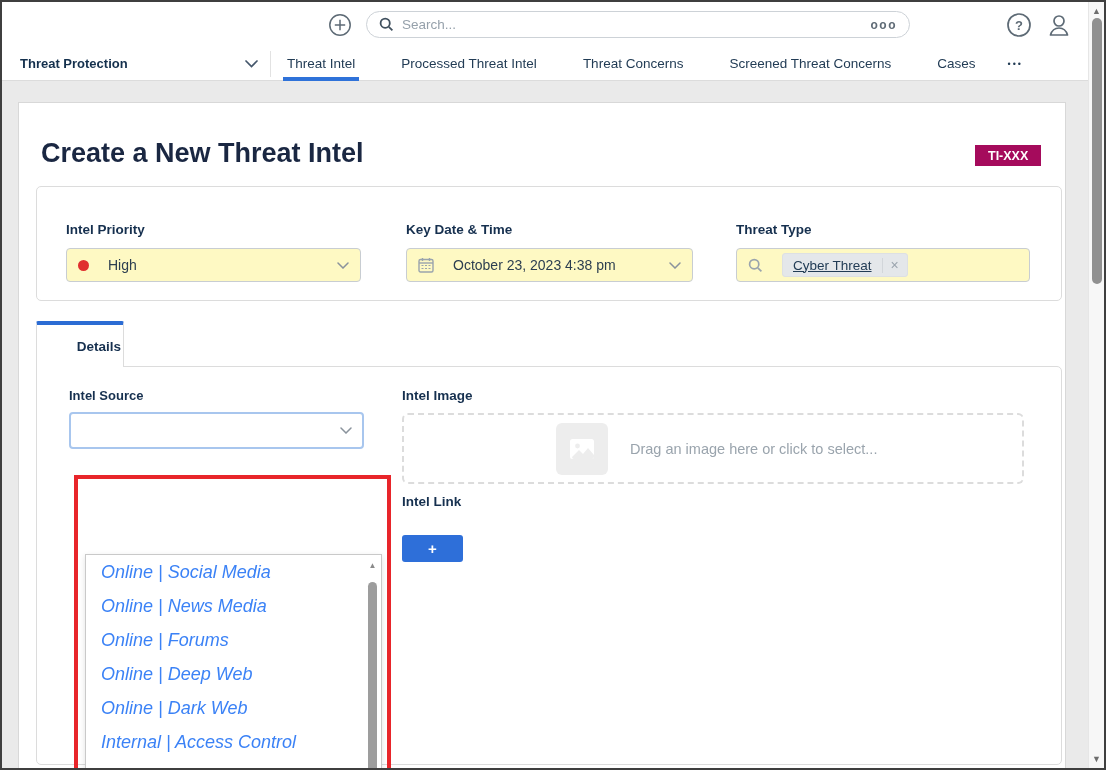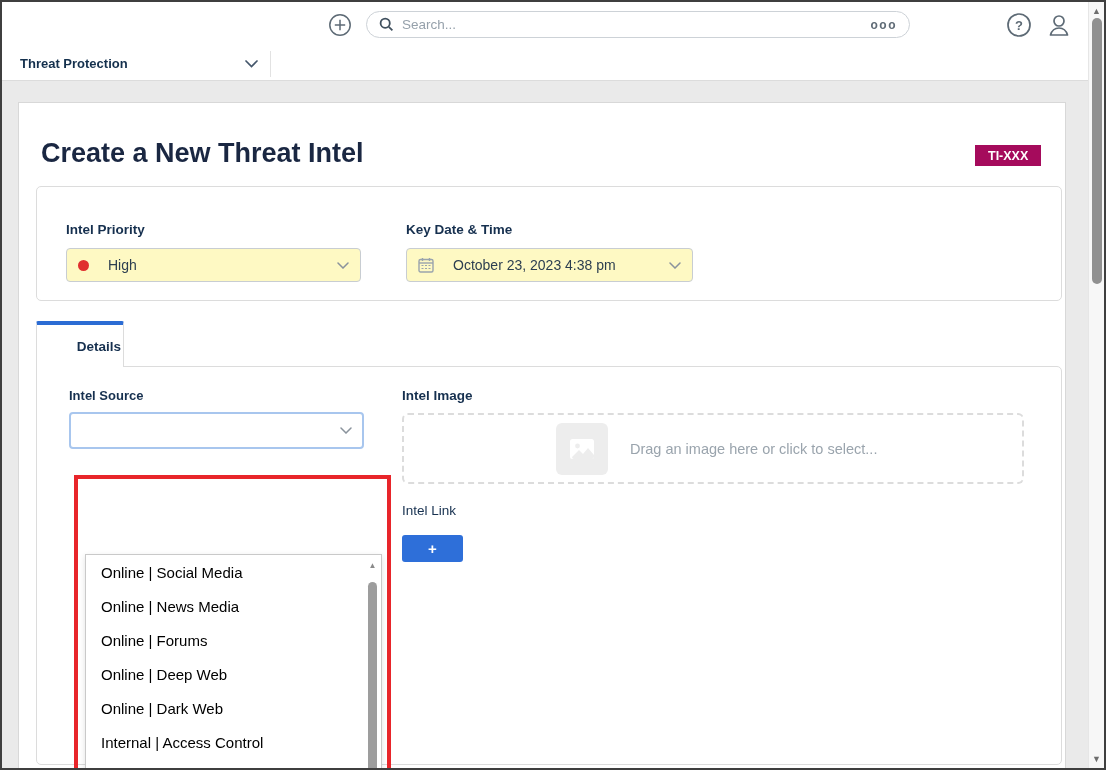--- a/index.html
+++ b/index.html
@@ -77,33 +77,33 @@
     border:2px solid #a8c6ee; border-radius:4px; background:#fff;
     display:flex; align-items:center; padding:0 10px; cursor:text;
   }
   .ii-label { position:absolute; left:365px; top:21px; font-size:13.5px; font-weight:700; color:#16304f; }
   .dropzone {
     position:absolute; left:365px; top:46px; width:622px; height:71px;
     border:2px dashed #dcdcdc; border-radius:6px; display:flex; align-items:center; cursor:pointer;
   }
   .dz-iconbox { margin-left:152px; width:52px; height:52px; background:#ededed; border-radius:6px; display:flex; align-items:center; justify-content:center; }
   .dz-text { margin-left:22px; color:#9aa4ad; font-size:14.5px; }
-  .il-label { position:absolute; left:365px; top:136px; font-size:13.5px; font-weight:400; color:#16304f; }
+  .il-label { position:absolute; left:365px; top:127px; font-size:13.5px; font-weight:700; color:#16304f; }
   .add-btn {
     position:absolute; left:365px; top:168px; width:61px; height:27px;
     background:#2e6fd9; border:none; border-radius:3px; color:#fff;
     font-size:15px; font-weight:700; cursor:pointer; line-height:25px; text-align:center;
   }
 
   
   .dd-popup {
     position:absolute; left:66px; top:451px; width:297px; z-index:5;
     background:#fff; border:1px solid #c9c9c9; box-shadow:0 2px 6px rgba(0,0,0,.12);
   }
-  .dd-row { height:34px; margin-right:17px; display:flex; align-items:center; padding-left:15px; font-size:15px; color:#000000; cursor:pointer; white-space:nowrap; }
+  .dd-row { height:34px; margin-right:17px; display:flex; align-items:center; padding-left:15px; font-size:18px; color:#3b82f6; cursor:pointer; white-space:nowrap;font-style:italic; }
   .dd-scroll { position:absolute; right:1px; top:1px; bottom:1px; width:15px; }
   .dd-up { position:absolute; top:5px; left:0; right:0; text-align:center; font-size:8px; color:#8a8a8a; cursor:pointer; }
   .dd-thumb { position:absolute; right:3px; top:26px; width:9px; height:210px; background:#9d9d9d; border-radius:5px; cursor:grab; }
 
   
   .annotation { position:absolute; left:55px; top:372px; width:317px; height:386px; border:4px solid #e8252a; z-index:6; pointer-events:none; }
 
   
   .vscrollbar { position:absolute; right:0; top:0; bottom:0; width:16px; background:#f7f7f7; border-left:1px solid #e6e6e6; }
   .vs-up { position:absolute; top:4px; left:0; right:0; text-align:center; font-size:9px; color:#6d6d6d; cursor:pointer; }
@@ -151,20 +151,28 @@
   <div class="navbar">
     <div class="app-menu">
       <span>Threat Protection</span>
       <span>
         <svg width="13" height="8" viewBox="0 0 13 8">
             <path d="M1 1l5.5 5.5L12 1" fill="none" stroke="#44566b" stroke-width="1.7" stroke-linecap="round"></path>
           </svg>
       </span>
     </div>
     <div class="nav-divider"></div>
+    <div class="tabs">
+      <div class="tab active">Threat Intel</div>
+      <div class="tab">Processed Threat Intel</div>
+      <div class="tab">Threat Concerns</div>
+      <div class="tab">Screened Threat Concerns</div>
+      <div class="tab">Cases</div>
+      <div class="tab tab-more">•••</div>
+    </div>
   </div>
 
   <div class="card">
     <div class="page-title">Create a New Threat Intel</div>
     <div class="id-badge">TI-XXX</div>
 
     <div class="panel1">
       <div class="field-group fg1">
         <div class="field-label">Intel Priority</div>
         <div class="control">
@@ -189,20 +197,35 @@
               </svg>
           </span>
           <span>October 23, 2023 4:38 pm</span>
           <span class="chev">
             <svg width="12" height="7" viewBox="0 0 12 7">
                 <path d="M1 1l5 5 5-5" fill="none" stroke="#8a939c" stroke-width="1.5" stroke-linecap="round"></path>
               </svg>
           </span>
         </div>
       </div>
+      <div class="field-group fg3">
+        <div class="field-label">Threat Type</div>
+        <div class="control">
+          <span>
+            <svg width="15" height="15" viewBox="0 0 15 15">
+                <circle cx="6.2" cy="6.2" r="4.6" fill="none" stroke="#9aa4ad" stroke-width="1.7"></circle>
+                <path d="M9.8 9.8l3.6 3.6" stroke="#9aa4ad" stroke-width="1.7"></path>
+              </svg>
+          </span>
+          <span class="tag">
+            <span class="tag-text">Cyber Threat</span>
+            <span class="tag-x">×</span>
+          </span>
+        </div>
+      </div>
     </div>
 
     <div class="tab-details">Details</div>
 
     <div class="panel2">
       <div class="is-label">Intel Source</div>
       <div class="is-input">
         <span></span>
         <span class="chev">
           <svg width="12" height="7" viewBox="0 0 12 7">

